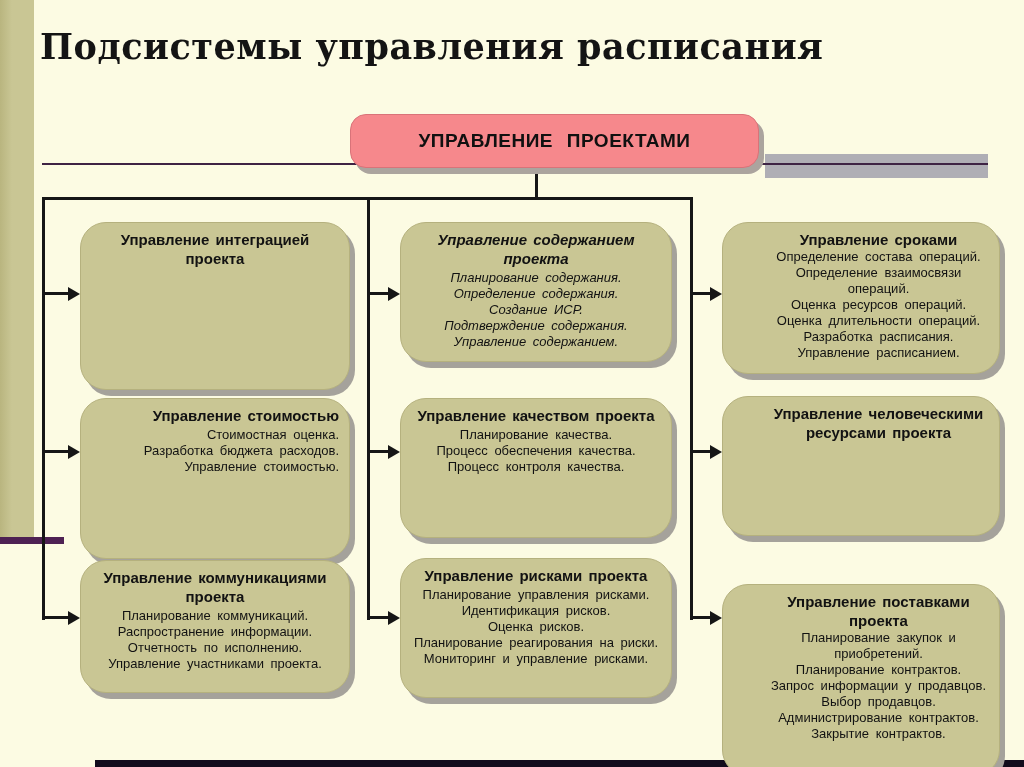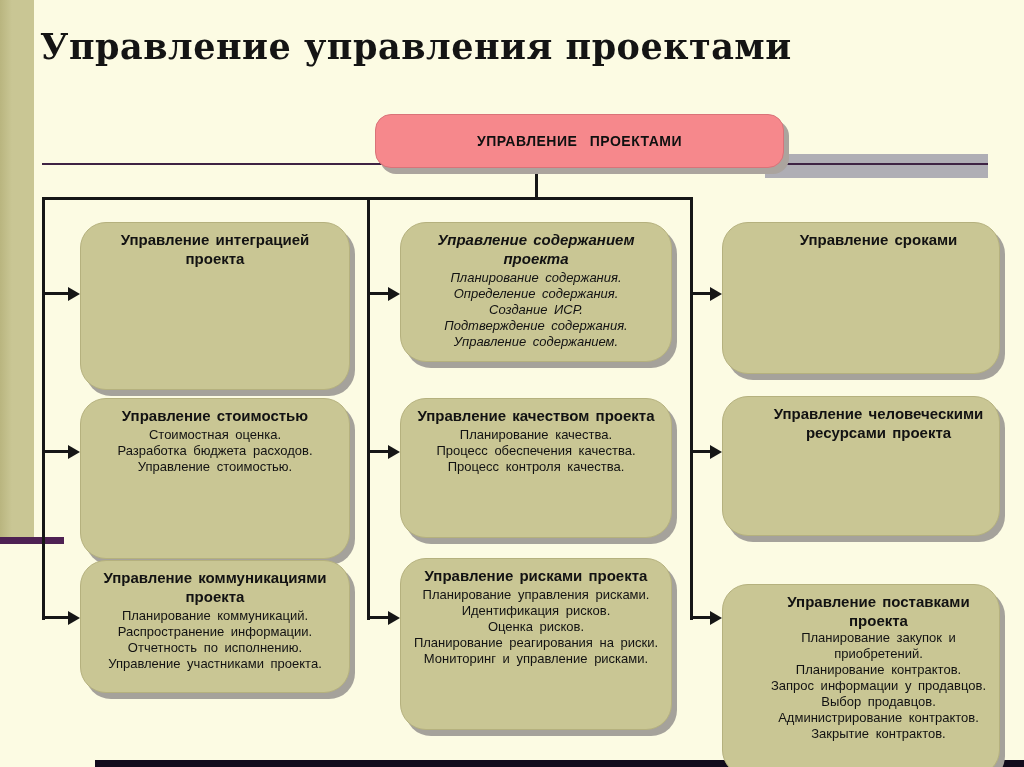--- a/index.html
+++ b/index.html
@@ -21,21 +21,21 @@
 
   
   .top-rule{position:absolute;left:42px;top:163px;width:946px;height:2px;background:#3e2344;z-index:2;}
   .gray-bar{position:absolute;left:765px;top:154px;width:223px;height:24px;background:#afaeb5;z-index:1;}
 
   
   .root-node{position:absolute;left:350px;top:114px;width:407px;height:52px;
     background:#f6888c;border:1px solid #d97379;border-radius:16px;
     box-shadow:5px 6px 0 #aba49e;z-index:3;
     display:flex;align-items:center;justify-content:center;
-    font-weight:bold;font-size:14px;letter-spacing:.5px;word-spacing:8px;color:#101010;margin-left:25px;}
+    font-weight:bold;font-size:19px;letter-spacing:.5px;word-spacing:8px;color:#101010;}
 
   
   .cline{position:absolute;background:#161616;z-index:1;}
   .ahead{position:absolute;width:0;height:0;z-index:1;
     border-top:7px solid transparent;border-bottom:7px solid transparent;
     border-left:12px solid #161616;}
 
   
   .node{position:absolute;background:#c9c694;border-radius:26px;
     border:1px solid #b5b17e;
@@ -51,21 +51,21 @@
 </style>
 </head>
 <body>
 
 <div class="left-bar"></div>
 <div class="purple-bar"></div>
 <div class="bottom-bar"></div>
 <div class="gray-bar"></div>
 <div class="top-rule"></div>
 
-<div class="slide-title">Управление управления проектами</div>
+<div class="slide-title">Подсистемы управления расписания</div>
 
 <div class="root-node">УПРАВЛЕНИЕ  ПРОЕКТАМИ</div>
 
 <div class="cline" style="left:535px;top:165px;width:3px;height:34px;"></div>
 <div class="cline" style="left:42px;top:197px;width:651px;height:3px;"></div>
 <div class="cline" style="left:42px;top:197px;width:3px;height:423px;"></div>
 <div class="cline" style="left:367px;top:197px;width:3px;height:423px;"></div>
 <div class="cline" style="left:690px;top:197px;width:3px;height:423px;"></div>
 
 <div class="cline" style="left:42px;top:292px;width:26px;height:3px;"></div>
@@ -95,23 +95,29 @@
 <div class="node c2 gapped" style="top:222px;height:140px;font-style:italic;">
   <div class="node-title">Управление содержанием проекта</div>
   <div class="node-body">Планирование содержания.
 Определение содержания.
 Создание ИСР.
 Подтверждение содержания.
 Управление содержанием.</div>
 </div>
 <div class="node c3" style="top:222px;height:152px;">
   <div class="node-title">Управление сроками</div>
+  <div class="node-body">Определение состава операций.
+Определение взаимосвязи операций.
+Оценка ресурсов операций.
+Оценка длительности операций.
+Разработка расписания.
+Управление расписанием.</div>
 </div>
 
-<div class="node c1 gapped" style="top:398px;height:161px;">
+<div class="node c1 gapped" style="top:398px;height:161px;text-align:right;">
   <div class="node-title">Управление стоимостью</div>
   <div class="node-body">Стоимостная оценка.
 Разработка бюджета расходов.
 Управление стоимостью.</div>
 </div>
 <div class="node c2 gapped" style="top:398px;height:140px;">
   <div class="node-title">Управление качеством проекта</div>
   <div class="node-body">Планирование качества.
 Процесс обеспечения качества.
 Процесс контроля качества.</div>
@@ -120,21 +126,21 @@
   <div class="node-title">Управление человеческими ресурсами проекта</div>
 </div>
 
 <div class="node c1 gapped" style="top:560px;height:133px;">
   <div class="node-title">Управление коммуникациями проекта</div>
   <div class="node-body">Планирование коммуникаций.
 Распространение информации.
 Отчетность по исполнению.
 Управление участниками проекта.</div>
 </div>
-<div class="node c2 gapped" style="top:558px;height:172px;">
+<div class="node c2 gapped" style="top:558px;height:140px;">
   <div class="node-title">Управление рисками проекта</div>
   <div class="node-body">Планирование управления рисками.
 Идентификация рисков.
 Оценка рисков.
 Планирование реагирования на риски.
 Мониторинг и управление рисками.</div>
 </div>
 <div class="node c3" style="top:584px;height:192px;">
   <div class="node-title">Управление поставками проекта</div>
   <div class="node-body">Планирование закупок и приобретений.

